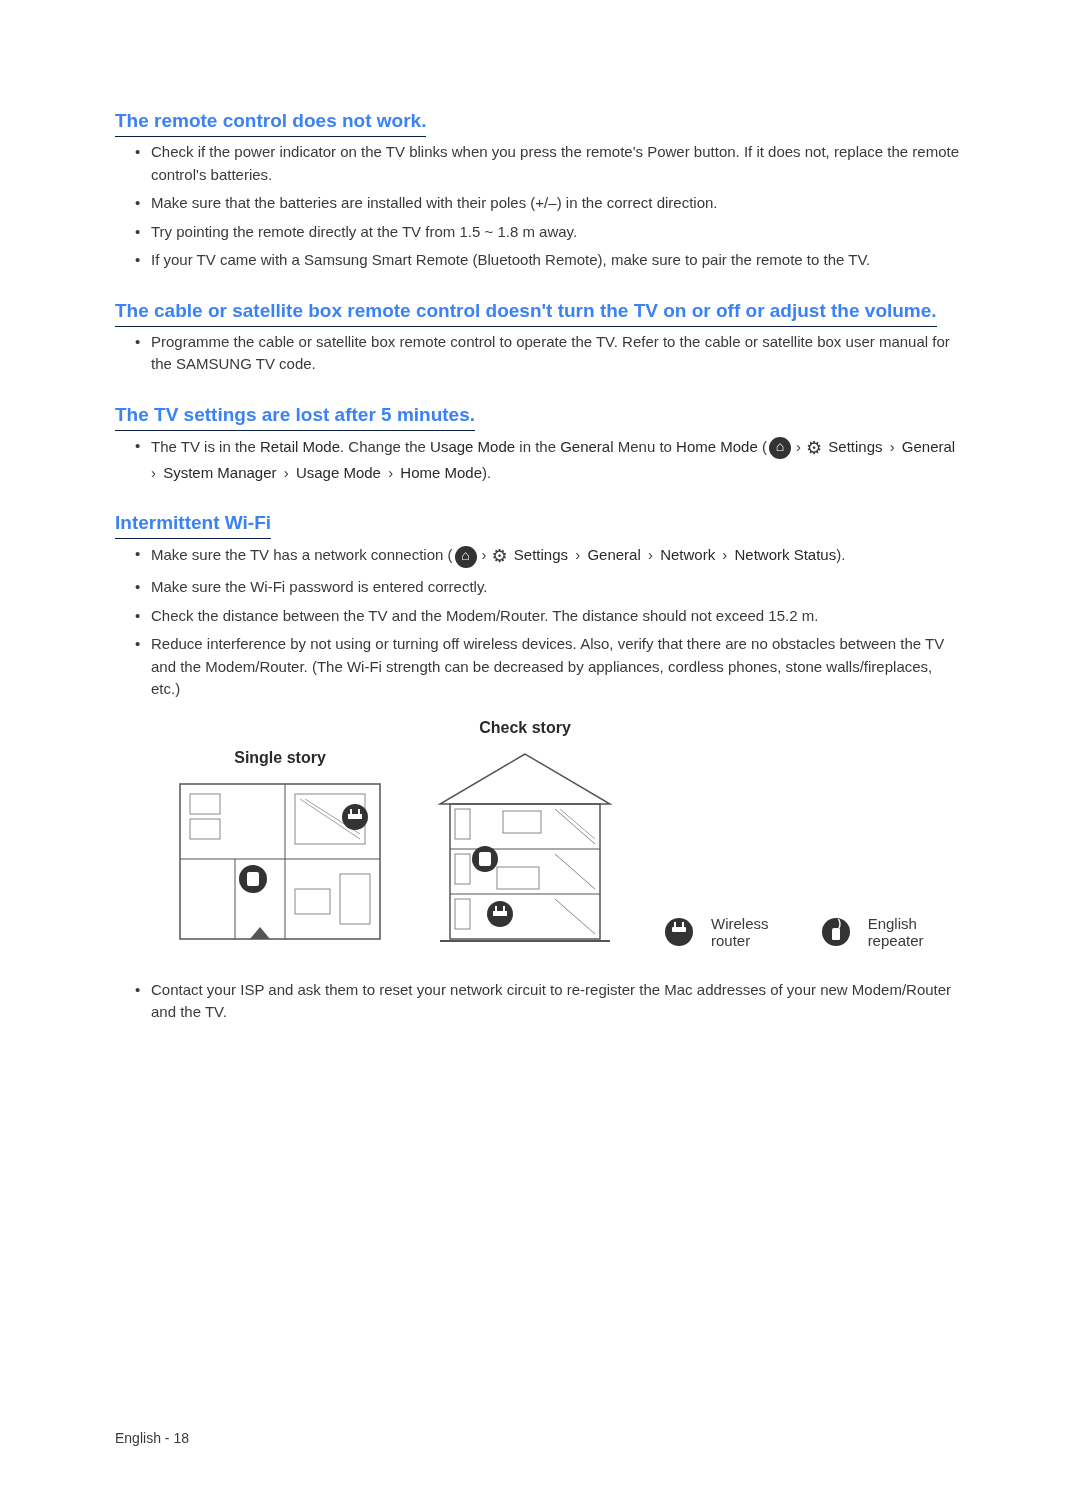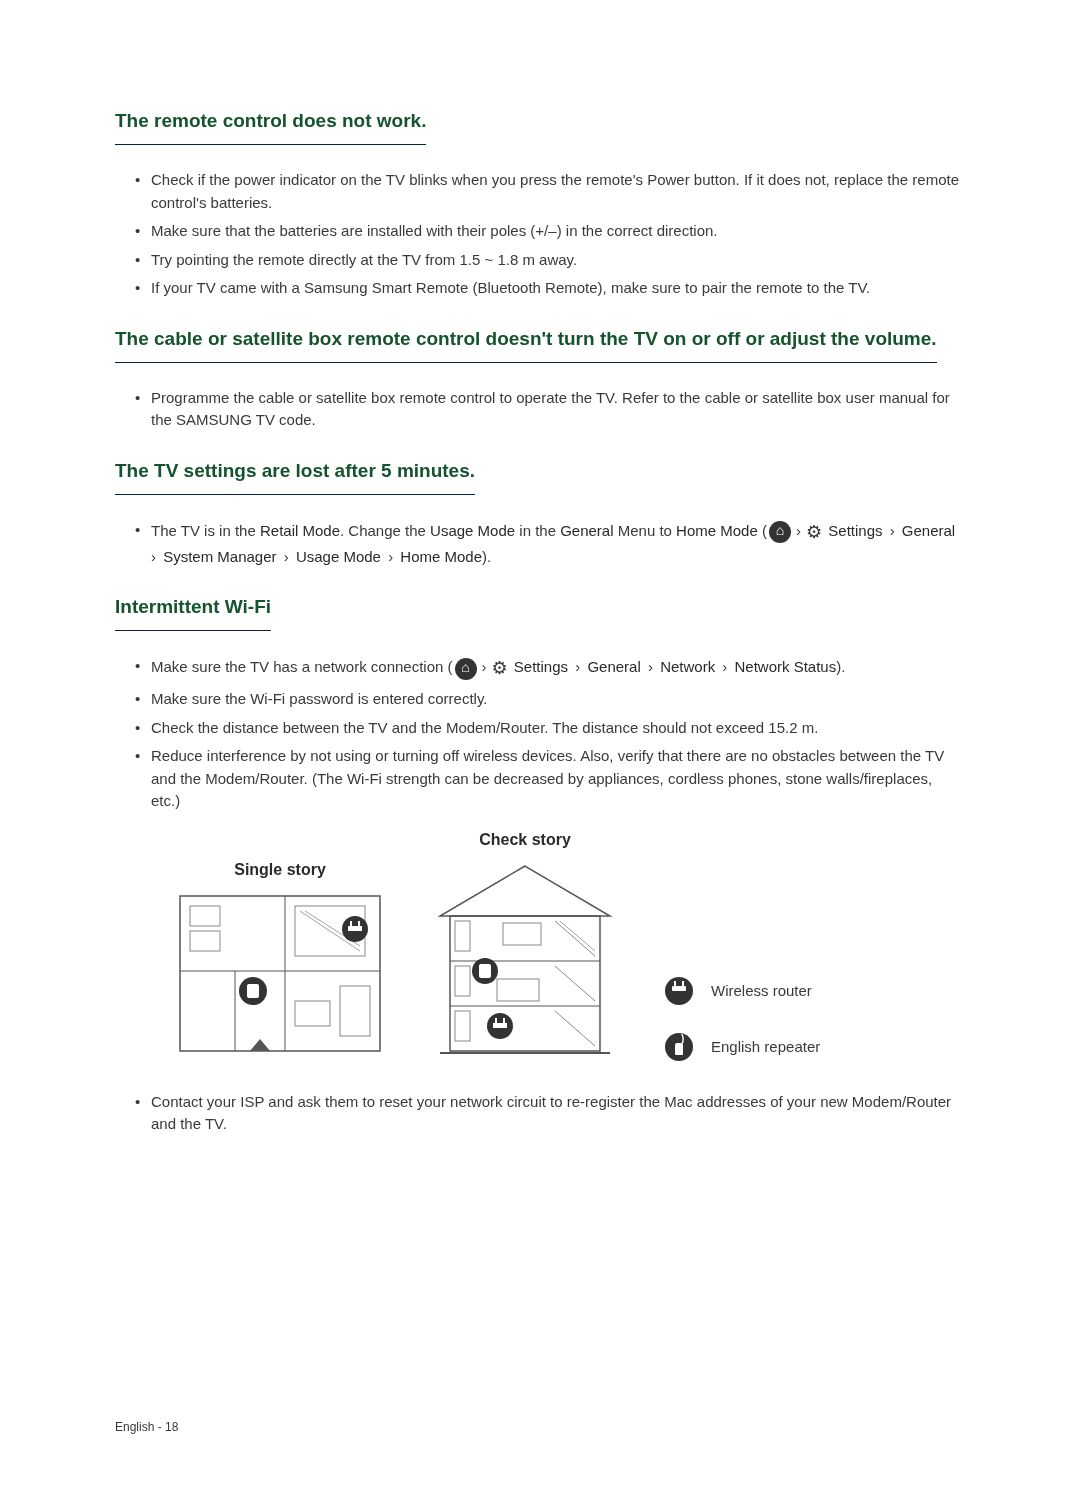--- a/index.html
+++ b/index.html
@@ -12,24 +12,24 @@
       width: 1080px;
       height: 1494px;
       padding: 110px 115px 60px 115px;
       color: #2a2a2a;
       background: #fff;
       position: relative;
     }
     .section-heading {
       font-size: 19px;
       font-weight: 700;
-      color: #14532d;
+      color: #3b82f6;
       border-bottom: 1.5px solid #0b1e45;
-      padding-bottom: 12px;
-      margin-bottom: 24px;
+      padding-bottom: 4px;
+      margin-bottom: 4px;
       display: inline-block;
     }
     .section {
       margin-bottom: 28px;
     }
     ul.bullets {
       list-style: none;
       padding-left: 20px;
     }
     ul.bullets > li {
@@ -96,22 +96,22 @@
       font-weight: 700;
       color: #2a2a2a;
       margin-bottom: 12px;
     }
     .diagram-img {
       border: none;
       display: block;
     }
     .legend {
       display: flex;
-      flex-direction: column;
-      gap: 28px;
+      flex-direction: row;
+      gap: 21px;
       margin-top: 40px;
     }
     .legend-item {
       display: flex;
       align-items: center;
       gap: 18px;
     }
     .legend-icon {
       width: 28px;
       height: 28px;
@@ -158,23 +158,23 @@
       color: #fff;
       font-size: 10px;
       font-weight: bold;
     }
     .legend-text {
       font-size: 15px;
       color: #3a3a3a;
     }
     .page-footer {
       position: absolute;
-      bottom: 60px;
+      bottom: 48px;
       left: 115px;
-      font-size: 12px;
+      font-size: 14px;
       color: #3a3a3a;
     }
   </style>
 </head>
 <body>
 
 <div class="section">
   <div class="section-heading">The remote control does not work.</div>
   <ul class="bullets">
     <li>Check if the power indicator on the TV blinks when you press the remote's Power button. If it does not, replace the remote control's batteries.</li>

